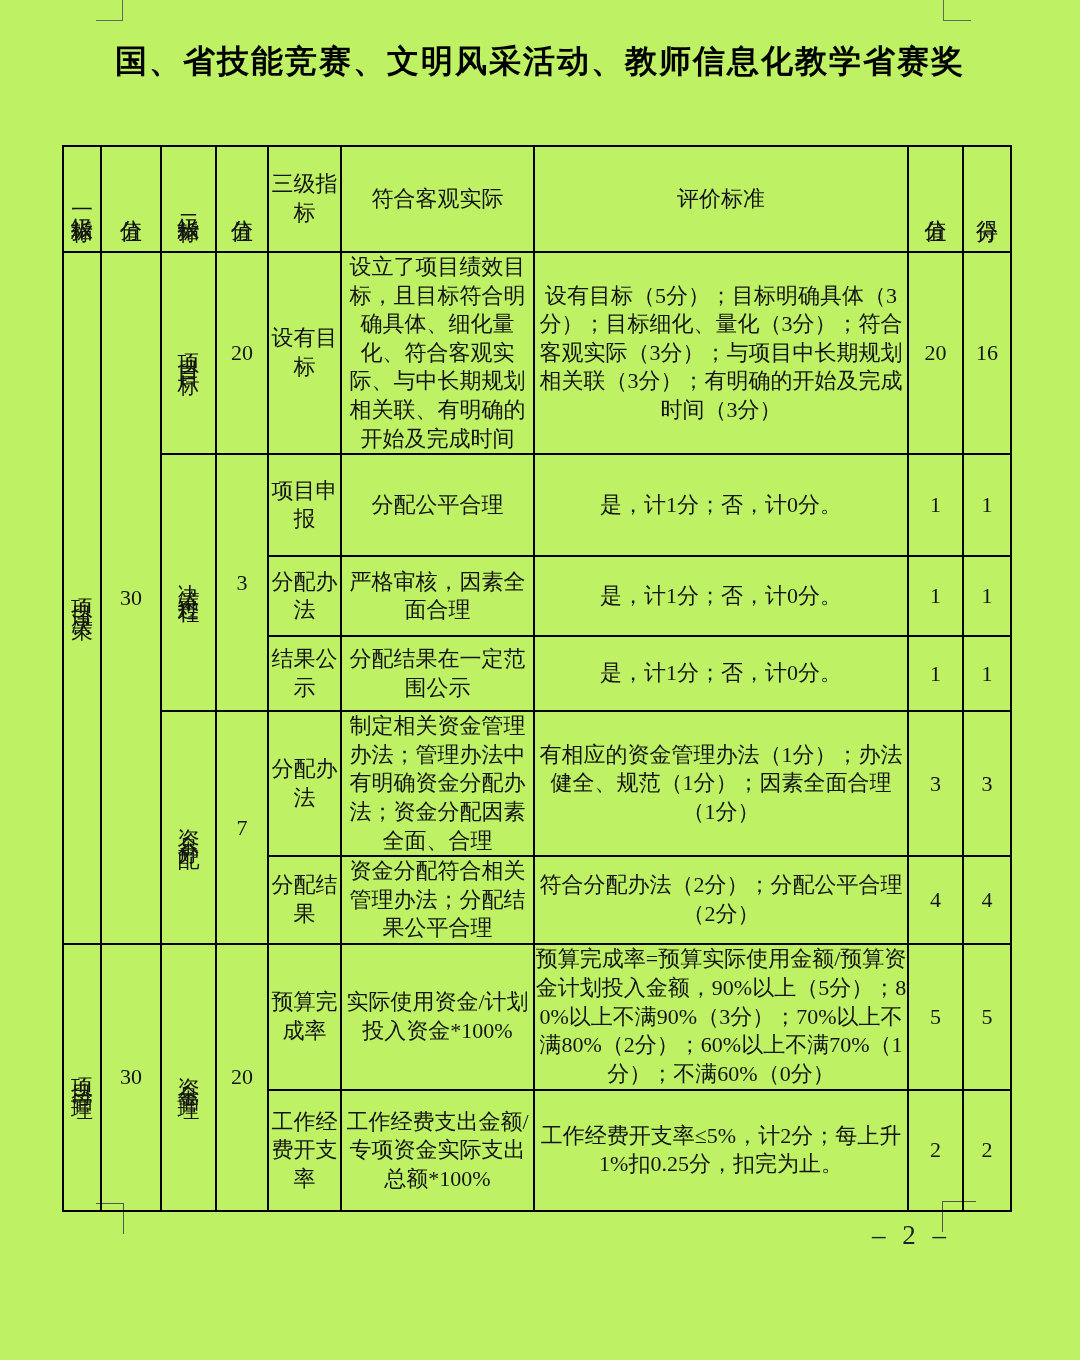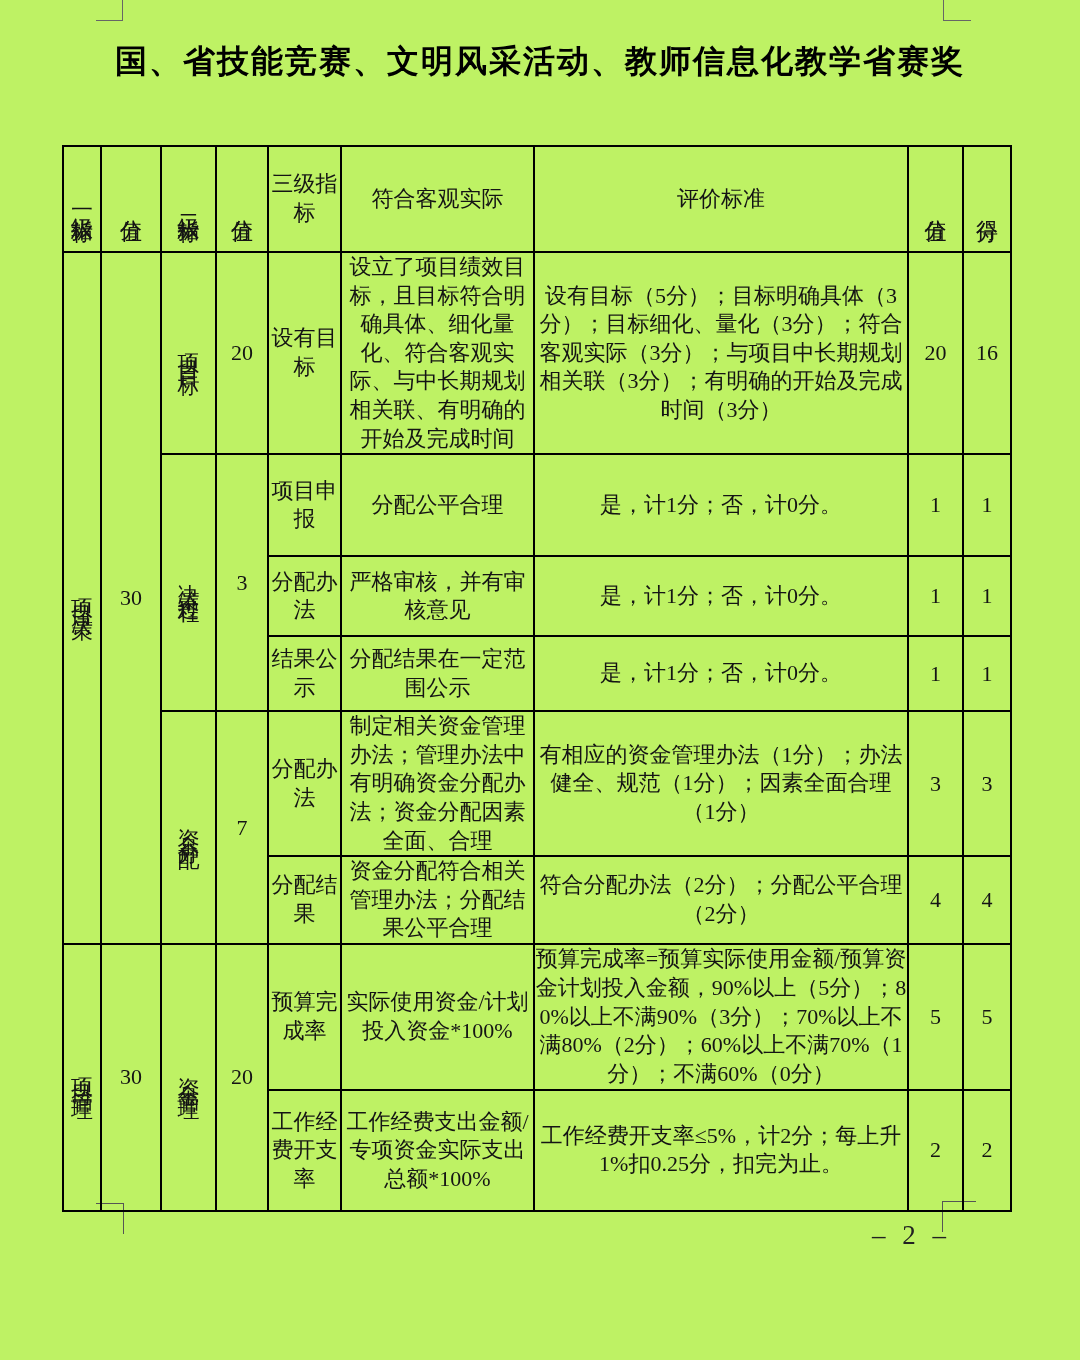--- a/index.html
+++ b/index.html
@@ -150,21 +150,21 @@
       <td rowspan="3" class="num">3</td>
       <td class="wrap2">项目申报</td>
       <td class="txt comp">分配公平合理</td>
       <td class="txt crit">是，计1分；否，计0分。</td>
       <td class="num">1</td>
       <td class="num">1</td>
     </tr>
 
     <tr class="r3">
       <td class="wrap2">分配办法</td>
-      <td class="txt comp">严格审核，并有审核意见</td>
+      <td class="txt comp">严格审核，因素全面合理</td>
       <td class="txt crit">是，计1分；否，计0分。</td>
       <td class="num">1</td>
       <td class="num">1</td>
     </tr>
 
     <tr class="r4">
       <td class="wrap2">结果公示</td>
       <td class="txt comp">分配结果在一定范围公示</td>
       <td class="txt crit">是，计1分；否，计0分。</td>
       <td class="num">1</td>

